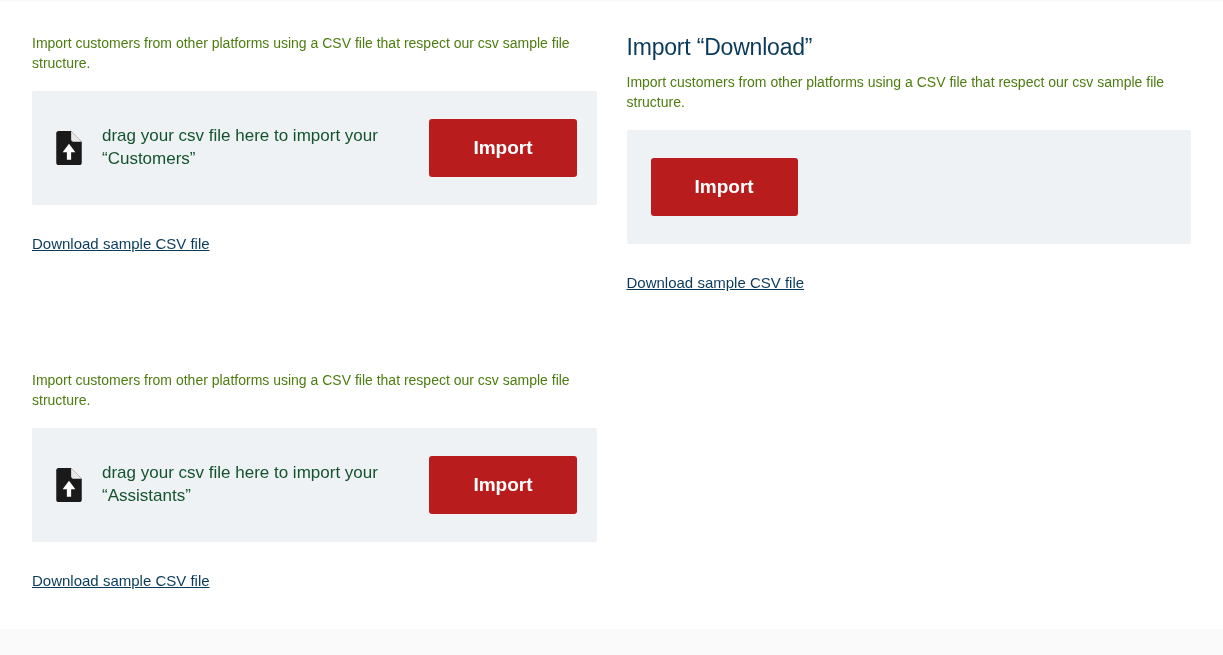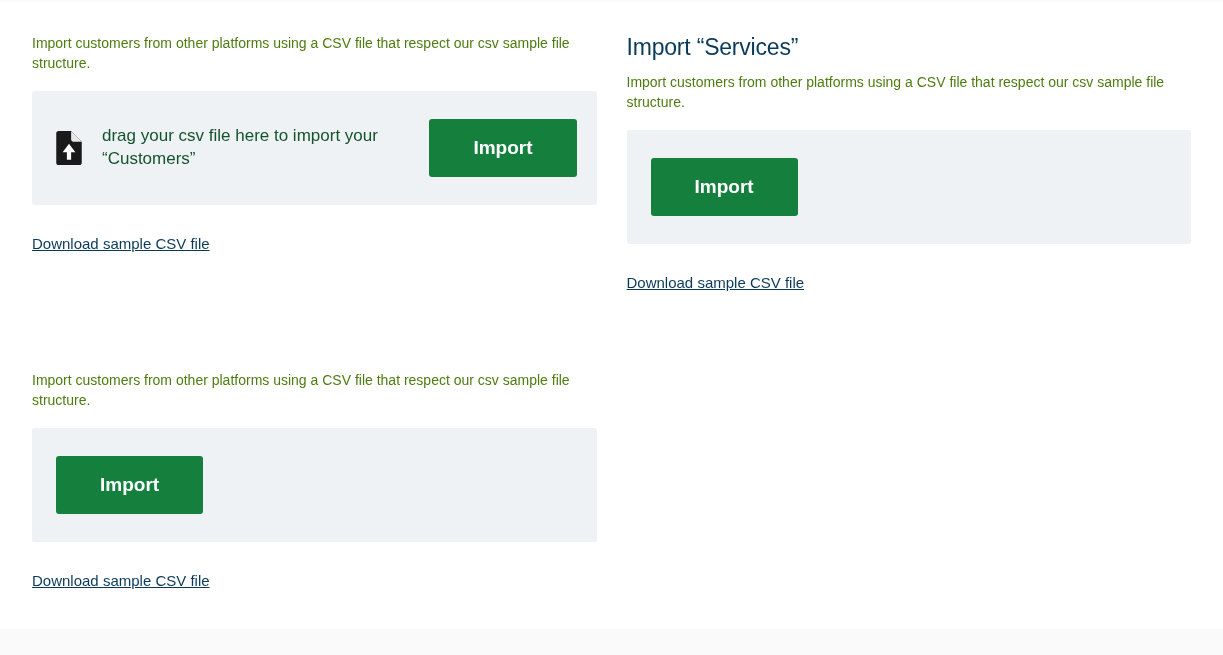--- a/index.html
+++ b/index.html
@@ -60,21 +60,21 @@
       line-height: 1.35;
       max-width: 290px;
     }
     .upload-icon {
       flex-shrink: 0;
       width: 26px;
       height: 34px;
       display: block;
     }
     .import-button {
-      background: #15803d;
+      background: #b91c1c;
       color: #ffffff;
       border: none;
       font-size: 19px;
       font-weight: 700;
       padding: 18px 44px;
       border-radius: 3px;
       cursor: pointer;
       flex-shrink: 0;
     }
     .download-link {
@@ -101,29 +101,37 @@
           <path d="M12 12 L6 20 H10 V27 H14 V20 H18 L12 12 Z" fill="#ffffff"></path>
         </svg>
         <div class="drop-text">drag your csv file here to import your “Customers”</div>
       </div>
       <button class="import-button">Import</button>
     </div>
     <a class="download-link">Download sample CSV file</a>
   </div>
 
   <div class="import-card">
-    <h2 class="card-title">Import “Services”</h2>
+    <h2 class="card-title">Import “Download”</h2>
     <p class="card-desc">Import customers from other platforms using a CSV file that respect our csv sample file structure.</p>
     <div class="dropzone">
       <button class="import-button">Import</button>
     </div>
     <a class="download-link">Download sample CSV file</a>
   </div>
 
   <div class="import-card">
     <p class="card-desc">Import customers from other platforms using a CSV file that respect our csv sample file structure.</p>
     <div class="dropzone">
+      <div class="dropzone-left">
+        <svg class="upload-icon" viewBox="0 0 24 32">
+          <path d="M14 0 H2 C1 0 0 1 0 2 V30 C0 31 1 32 2 32 H22 C23 32 24 31 24 30 V10 L14 0 Z" fill="#1a1a1a"></path>
+          <path d="M14 0 V8 C14 9 15 10 16 10 H24 L14 0 Z" fill="#ffffff" opacity="0.9"></path>
+          <path d="M12 12 L6 20 H10 V27 H14 V20 H18 L12 12 Z" fill="#ffffff"></path>
+        </svg>
+        <div class="drop-text">drag your csv file here to import your “Assistants”</div>
+      </div>
       <button class="import-button">Import</button>
     </div>
     <a class="download-link">Download sample CSV file</a>
   </div>
 
 </div>
 
 </body></html>

